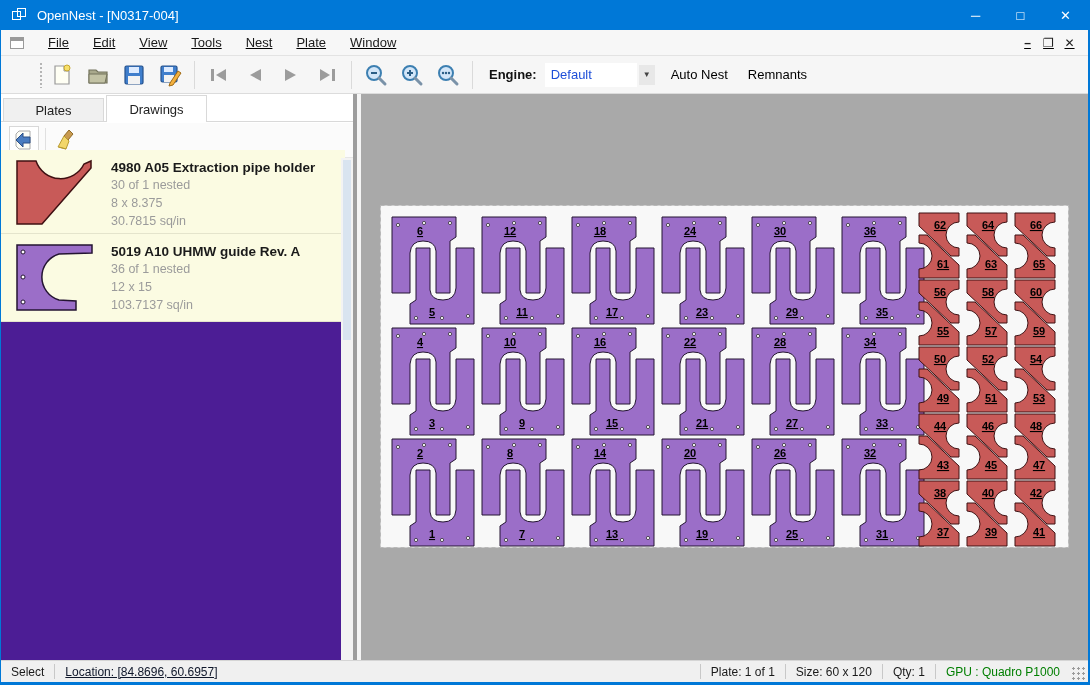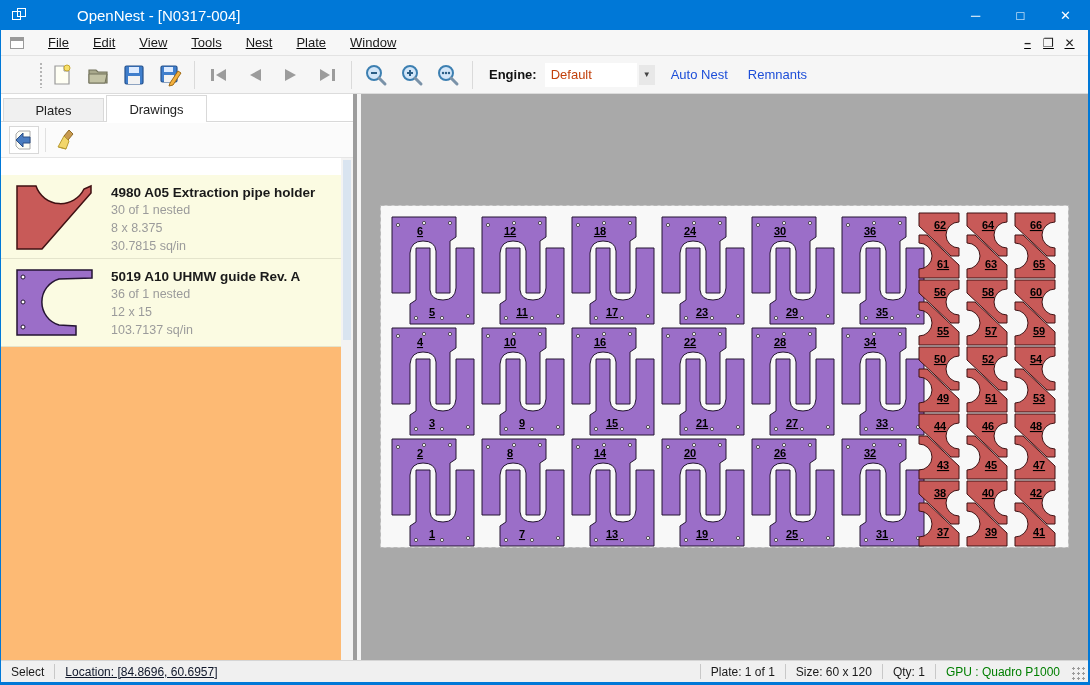--- a/index.html
+++ b/index.html
@@ -9,48 +9,48 @@
     font-family:"Liberation Sans","DejaVu Sans",sans-serif;
     background:#F5F5F5;overflow:hidden;
     border-right:2px solid #0078D7;border-bottom:3px solid #0078D7;border-left:1px solid #0078D7;
   }
   
   .titlebar{position:absolute;left:0;top:0;right:0;height:30px;background:#0078D7;display:flex;align-items:center;}
   .titlebar .appicon{width:16px;height:14px;margin:0 9px 0 11px;position:relative;}
   .appicon .r1,.appicon .r2{position:absolute;border:1.5px solid #fff;background:transparent;}
   .appicon .r1{left:0;top:3px;width:9px;height:9px;}
   .appicon .r2{left:5px;top:0;width:9px;height:9px;}
-  .titlebar .title{color:#fff;font-size:15px;flex:1;margin-left:40px;}
+  .titlebar .title{color:#fff;font-size:13px;flex:1;}
   .caption-btn{width:45px;height:30px;display:flex;align-items:center;justify-content:center;color:#fff;font-size:13px;}
   
   .menubar{position:absolute;left:0;top:30px;right:0;height:26px;background:#F7F7F7;display:flex;align-items:center;border-bottom:1px solid #E3E3E3;text-decoration:underline;}
   .mdi-icon{width:14px;height:12px;border:1px solid #9a9a9a;border-top:4px solid #9a9a9a;margin:0 12px 0 9px;background:#fff;}
   .menu-item{padding:0 12px;font-size:13px;color:#1a1a1a;height:26px;line-height:26px;}
   .mdi-btns{margin-left:auto;display:flex;align-items:center;padding-right:8px;}
   .mdi-btn{width:21px;height:20px;display:flex;align-items:center;justify-content:center;color:#222;font-size:12px;font-weight:bold;}
   
   .toolbar{position:absolute;left:0;top:56px;right:0;height:38px;background:#F6F6F6;display:flex;align-items:center;border-bottom:1px solid #DCDCDC;padding-left:35px;}
   .grip{width:5px;height:26px;margin-left:3px;background-image:radial-gradient(circle,#b5b5b5 1px,transparent 1.2px);background-size:4px 4px;}
   .tbtn{width:36px;height:32px;display:flex;align-items:center;justify-content:center;}
   .tsep{width:1px;height:28px;background:#DADADA;margin:0 6px;}
   .engine-label{font-size:13px;font-weight:bold;color:#111;margin:0 8px 0 10px;}
-  .combo{width:92px;height:24px;background:#fff;font-size:13px;color:#c2410c;display:flex;align-items:center;padding-left:6px;}
+  .combo{width:92px;height:24px;background:#fff;font-size:13px;color:#1d4ed8;display:flex;align-items:center;padding-left:6px;}
   .combo-arrow{width:16px;height:20px;background:#E8E8E8;display:flex;align-items:center;justify-content:center;font-size:8px;color:#444;margin-left:2px;}
-  .flatbtn{font-size:13px;color:#1d4ed8;padding:0 10px;height:30px;line-height:30px;}
+  .flatbtn{font-size:13px;color:#000000;padding:0 10px;height:30px;line-height:30px;}
   
   .main{position:absolute;left:0;top:94px;width:1087px;height:566px;}
   .panel{position:absolute;left:0;top:0;width:356px;height:566px;background:#fff;border-right:4px solid #9D9D9D;}
   .tabstrip{position:absolute;left:0;top:2px;width:100%;height:26px;border-bottom:1px solid #D9D9D9;display:flex;align-items:flex-end;}
   .tab{width:101px;height:23px;background:#F0F0F0;border:1px solid #D9D9D9;border-bottom:none;font-size:13px;color:#222;display:flex;align-items:center;justify-content:center;margin-left:2px;}
   .tab.active{height:27px;background:#fff;position:relative;z-index:2;margin-bottom:-1px;}
   .ptoolbar{position:absolute;left:0;top:29px;width:100%;height:35px;background:#FBFBFB;border-bottom:1px solid #E6E6E6;display:flex;align-items:center;}
   .pbtn{width:30px;height:28px;margin-left:8px;display:flex;align-items:center;justify-content:center;border:1px solid #D8D8D8;background:#fff;}
   .psep{width:1px;height:24px;background:#E0E0E0;margin:0 6px;}
   .pbtn2{width:30px;height:28px;display:flex;align-items:center;justify-content:center;}
-  .dlist{position:absolute;left:0;top:81px;width:344px;bottom:0;background:#fdba74;}
+  .dlist{position:absolute;left:0;top:56px;width:344px;bottom:0;background:#4c1d95;}
   .ditem{position:relative;width:100%;background:#FBFBE2;border-bottom:1px solid #E4E4CC;padding:6px 6px 6px 110px;}
   .ditem .thumb{position:absolute;left:12px;top:8px;}
   .dtitle{font-size:13.5px;font-weight:bold;color:#1a1a1a;padding-top:4px;}
   .dline{font-size:12.5px;color:#9B9B9B;margin-top:3px;line-height:15px;}
   .dscroll{position:absolute;right:0;top:64px;width:12px;bottom:0;background:#F3F3F3;}
   .dthumb{position:absolute;left:2px;top:2px;width:8px;height:180px;background:#D9E4F0;}
   .canvas{position:absolute;left:360px;top:0;width:727px;height:566px;background:#A9A9A9;overflow:hidden;}
   
   .statusbar{position:absolute;left:0;bottom:0;right:0;height:22px;background:#F0F0F0;border-top:1px solid #D5D5D5;display:flex;align-items:center;font-size:12px;color:#1a1a1a;}
   .scell{padding:0 10px;white-space:nowrap;}

